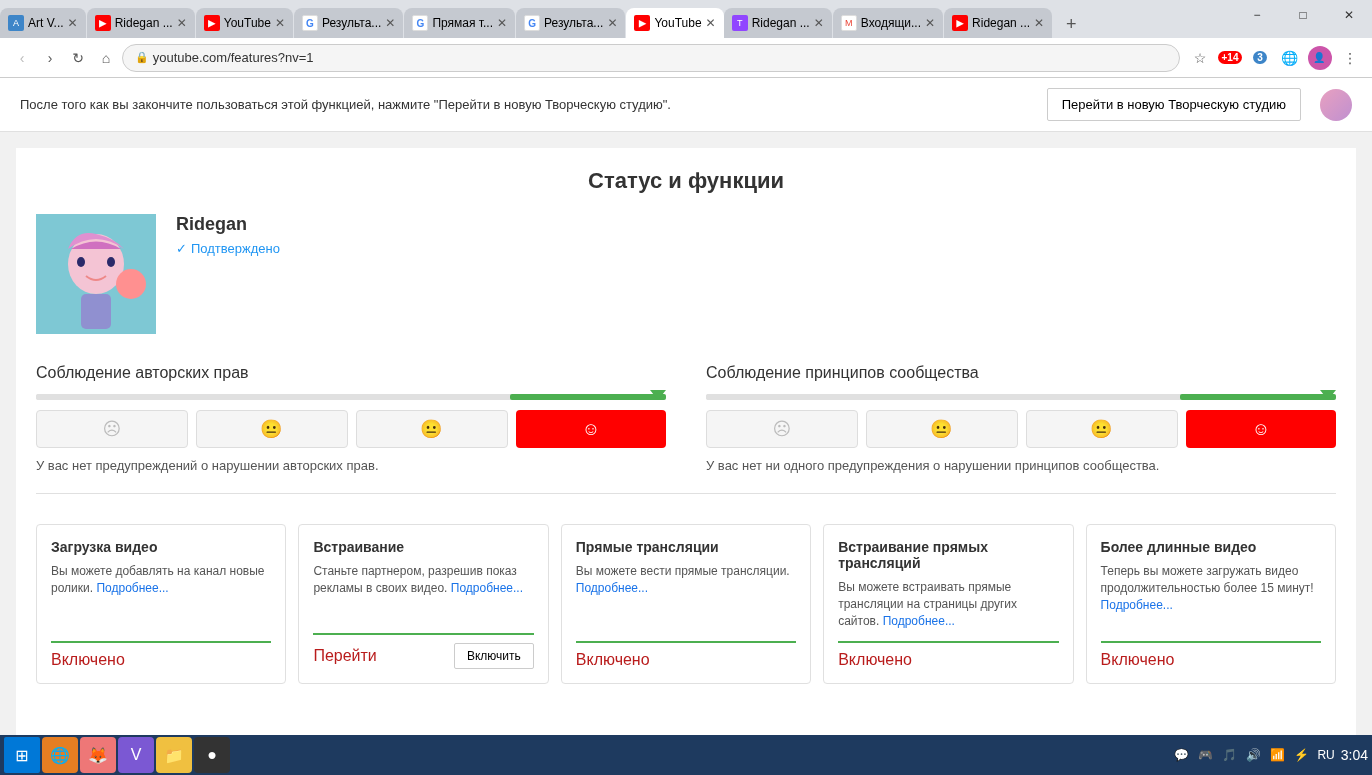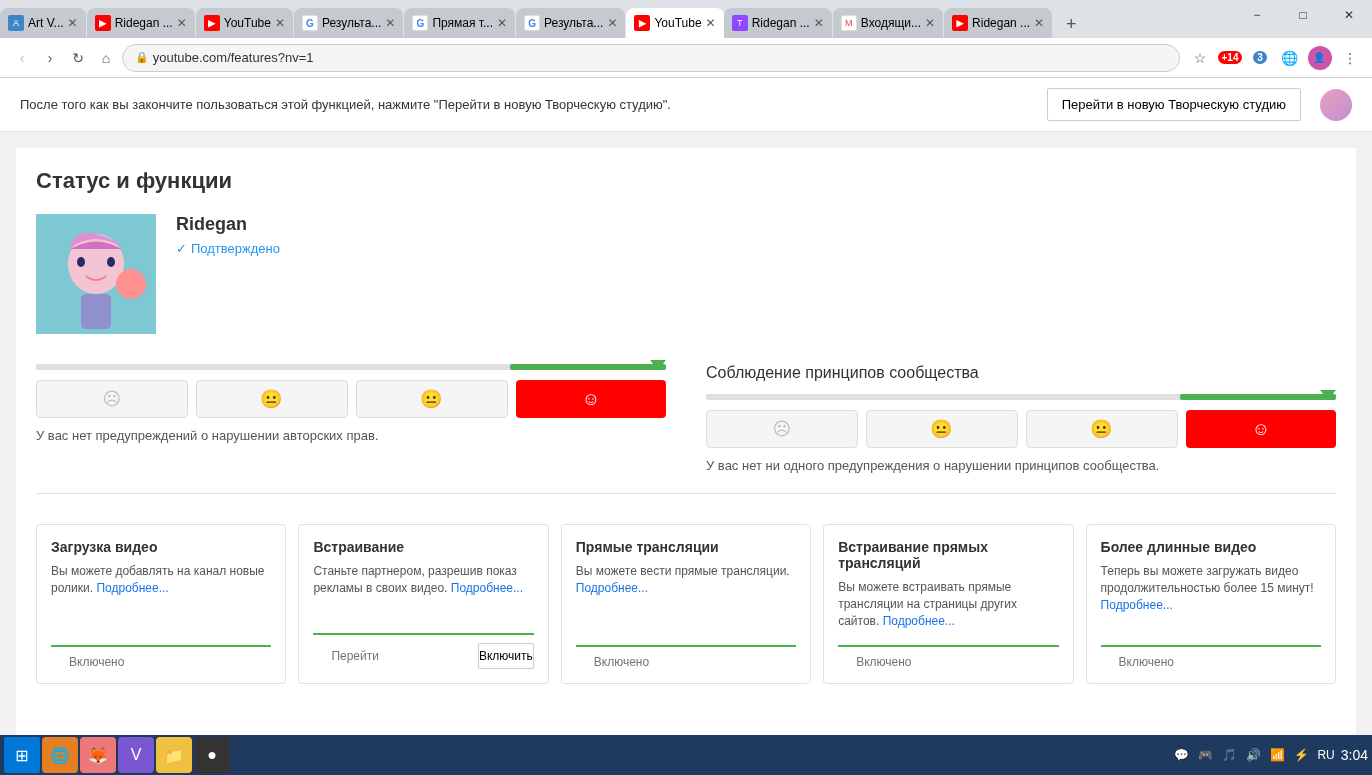--- a/index.html
+++ b/index.html
@@ -37,21 +37,21 @@
     
     .notification-bar { background: #fff; padding: 10px 20px; display: flex; align-items: center; justify-content: space-between; border-bottom: 1px solid #e0e0e0; }
     .notification-text { font-size: 13px; color: #333; }
     .studio-btn { background: #fff; border: 1px solid #ccc; padding: 8px 14px; font-size: 13px; cursor: pointer; border-radius: 2px; }
     .notification-avatar { width: 32px; height: 32px; border-radius: 50%; background: #daa; margin-left: 10px; }
 
     
     .main-content { background: #fff; margin: 16px; padding: 20px; overflow-y: auto; height: calc(775px - 38px - 40px - 50px - 32px - 16px); }
 
     
-    .page-title { font-size: 22px; font-weight: bold; color: #333; margin-bottom: 20px; }
+    .page-title { font-size: 22px; font-weight: bold; color: #333; margin-bottom: 20px; text-align: center; }
 
     
     .channel-section { display: flex; align-items: flex-start; margin-bottom: 30px; }
     .channel-avatar { width: 120px; height: 120px; background: #eee; margin-right: 20px; flex-shrink: 0; overflow: hidden; }
     .channel-avatar-inner { width: 100%; height: 100%; background: linear-gradient(135deg, #e8a0c0 0%, #c090d0 50%, #a0b0e0 100%); display: flex; align-items: center; justify-content: center; font-size: 40px; }
     .channel-name { font-size: 18px; font-weight: bold; color: #333; margin-bottom: 6px; }
     .channel-verified { color: #2196f3; font-size: 13px; display: flex; align-items: center; gap: 4px; }
 
     
     .two-col { display: grid; grid-template-columns: 1fr 1fr; gap: 40px; margin-bottom: 30px; padding-bottom: 20px; border-bottom: 1px solid #e0e0e0; }
@@ -70,22 +70,22 @@
     .status-icon.active { background: #ff0000; color: white; border-radius: 4px; }
     .status-text { font-size: 13px; color: #555; margin-top: 10px; }
 
     
     .feature-cards { display: grid; grid-template-columns: repeat(5, 1fr); gap: 12px; }
     .feature-card { border: 1px solid #e0e0e0; border-radius: 4px; padding: 14px; display: flex; flex-direction: column; min-height: 160px; }
     .feature-card-title { font-size: 14px; font-weight: bold; color: #333; margin-bottom: 8px; }
     .feature-card-desc { font-size: 12px; color: #555; line-height: 1.4; flex: 1; }
     .feature-card-desc a { color: #1a73e8; text-decoration: none; }
     .feature-card-footer { margin-top: 12px; padding-top: 8px; border-top: 2px solid #4caf50; display: flex; align-items: center; justify-content: space-between; }
-    .feature-status { font-size: 12px; color: #737373; margin-left: 18px; }
-    .enable-btn { background: #fff; border: 1px solid #ccc; padding: 5px 0; font-size: 12px; cursor: pointer; border-radius: 2px; }
+    .feature-status { font-size: 16px; color: #b91c1c; }
+    .enable-btn { background: #fff; border: 1px solid #ccc; padding: 5px 12px; font-size: 12px; cursor: pointer; border-radius: 2px; }
 
     
     .taskbar { position: fixed; bottom: 0; left: 0; width: 100%; height: 40px; background: #1e3a5f; display: flex; align-items: center; padding: 0 4px; gap: 2px; z-index: 100; }
     .taskbar-start { width: 36px; height: 36px; background: #0078d7; border-radius: 2px; display: flex; align-items: center; justify-content: center; color: white; font-size: 16px; cursor: pointer; }
     .taskbar-icon { width: 36px; height: 36px; border-radius: 4px; display: flex; align-items: center; justify-content: center; font-size: 16px; cursor: pointer; }
     .taskbar-icon.orange { background: #e67e22; }
     .taskbar-icon.firefox { background: #e77; }
     .taskbar-icon.viber { background: #7b58d3; }
     .taskbar-icon.files { background: #f0c040; }
     .taskbar-icon.dark { background: #333; color: white; }
@@ -222,20 +222,21 @@
       <div class="channel-verified">
         <span style="color:#2196f3;">✓</span>
         <span>Подтверждено</span>
       </div>
     </div>
   </div>
 
   <div class="two-col">
 
     <div class="progress-section">
+      <div class="section-title">Соблюдение авторских прав</div>
       <div class="progress-bar-wrapper">
         <div class="progress-track">
           <div class="progress-segment"></div>
           <div class="progress-segment"></div>
           <div class="progress-segment"></div>
           <div class="progress-segment filled"></div>
         </div>
         <div class="progress-indicator"></div>
       </div>
       <div class="status-icons">

